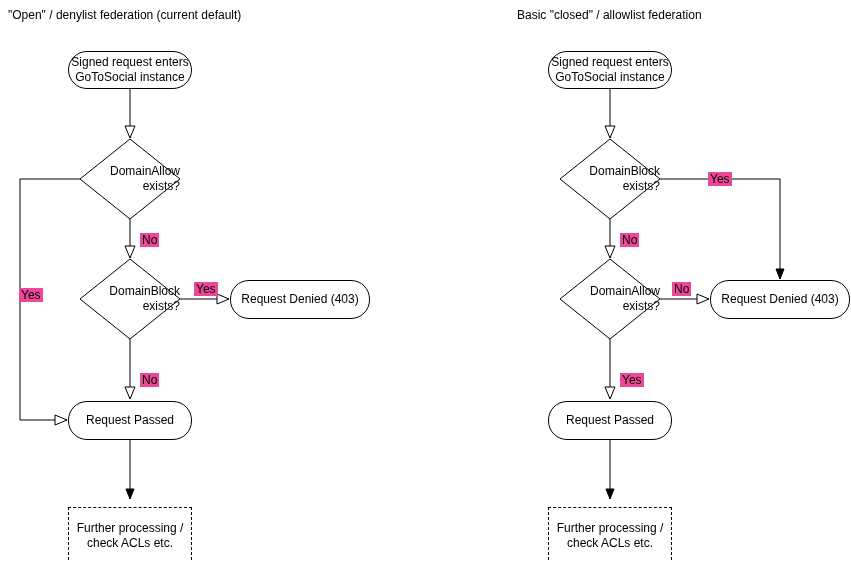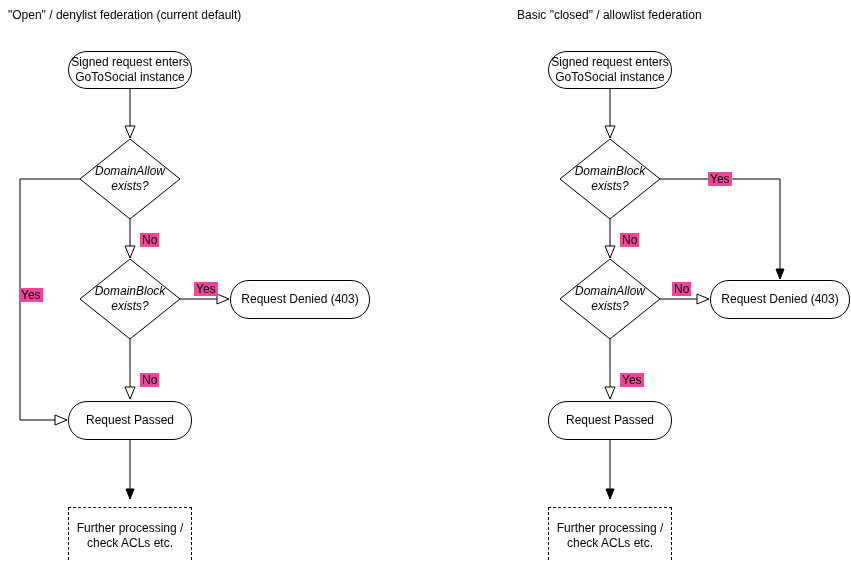--- a/index.html
+++ b/index.html
@@ -33,24 +33,23 @@
   .rounded {
     border: 1px solid #000000;
     border-radius: 19px;
   }
   .dashed {
     border: 1px dashed #000000;
     margin-top: 6px;
   }
   .diamond-label {
     position: absolute;
-    text-align: center;
+    text-align: right;
     white-space: pre-line;
     line-height: 1.22;
-    font-style: italic;
   }
   .edge-label {
     position: absolute;
     background: #ec4899;
     padding: 0 2px;
     line-height: 14px;
   }
 </style>
 </head>
 <body>

